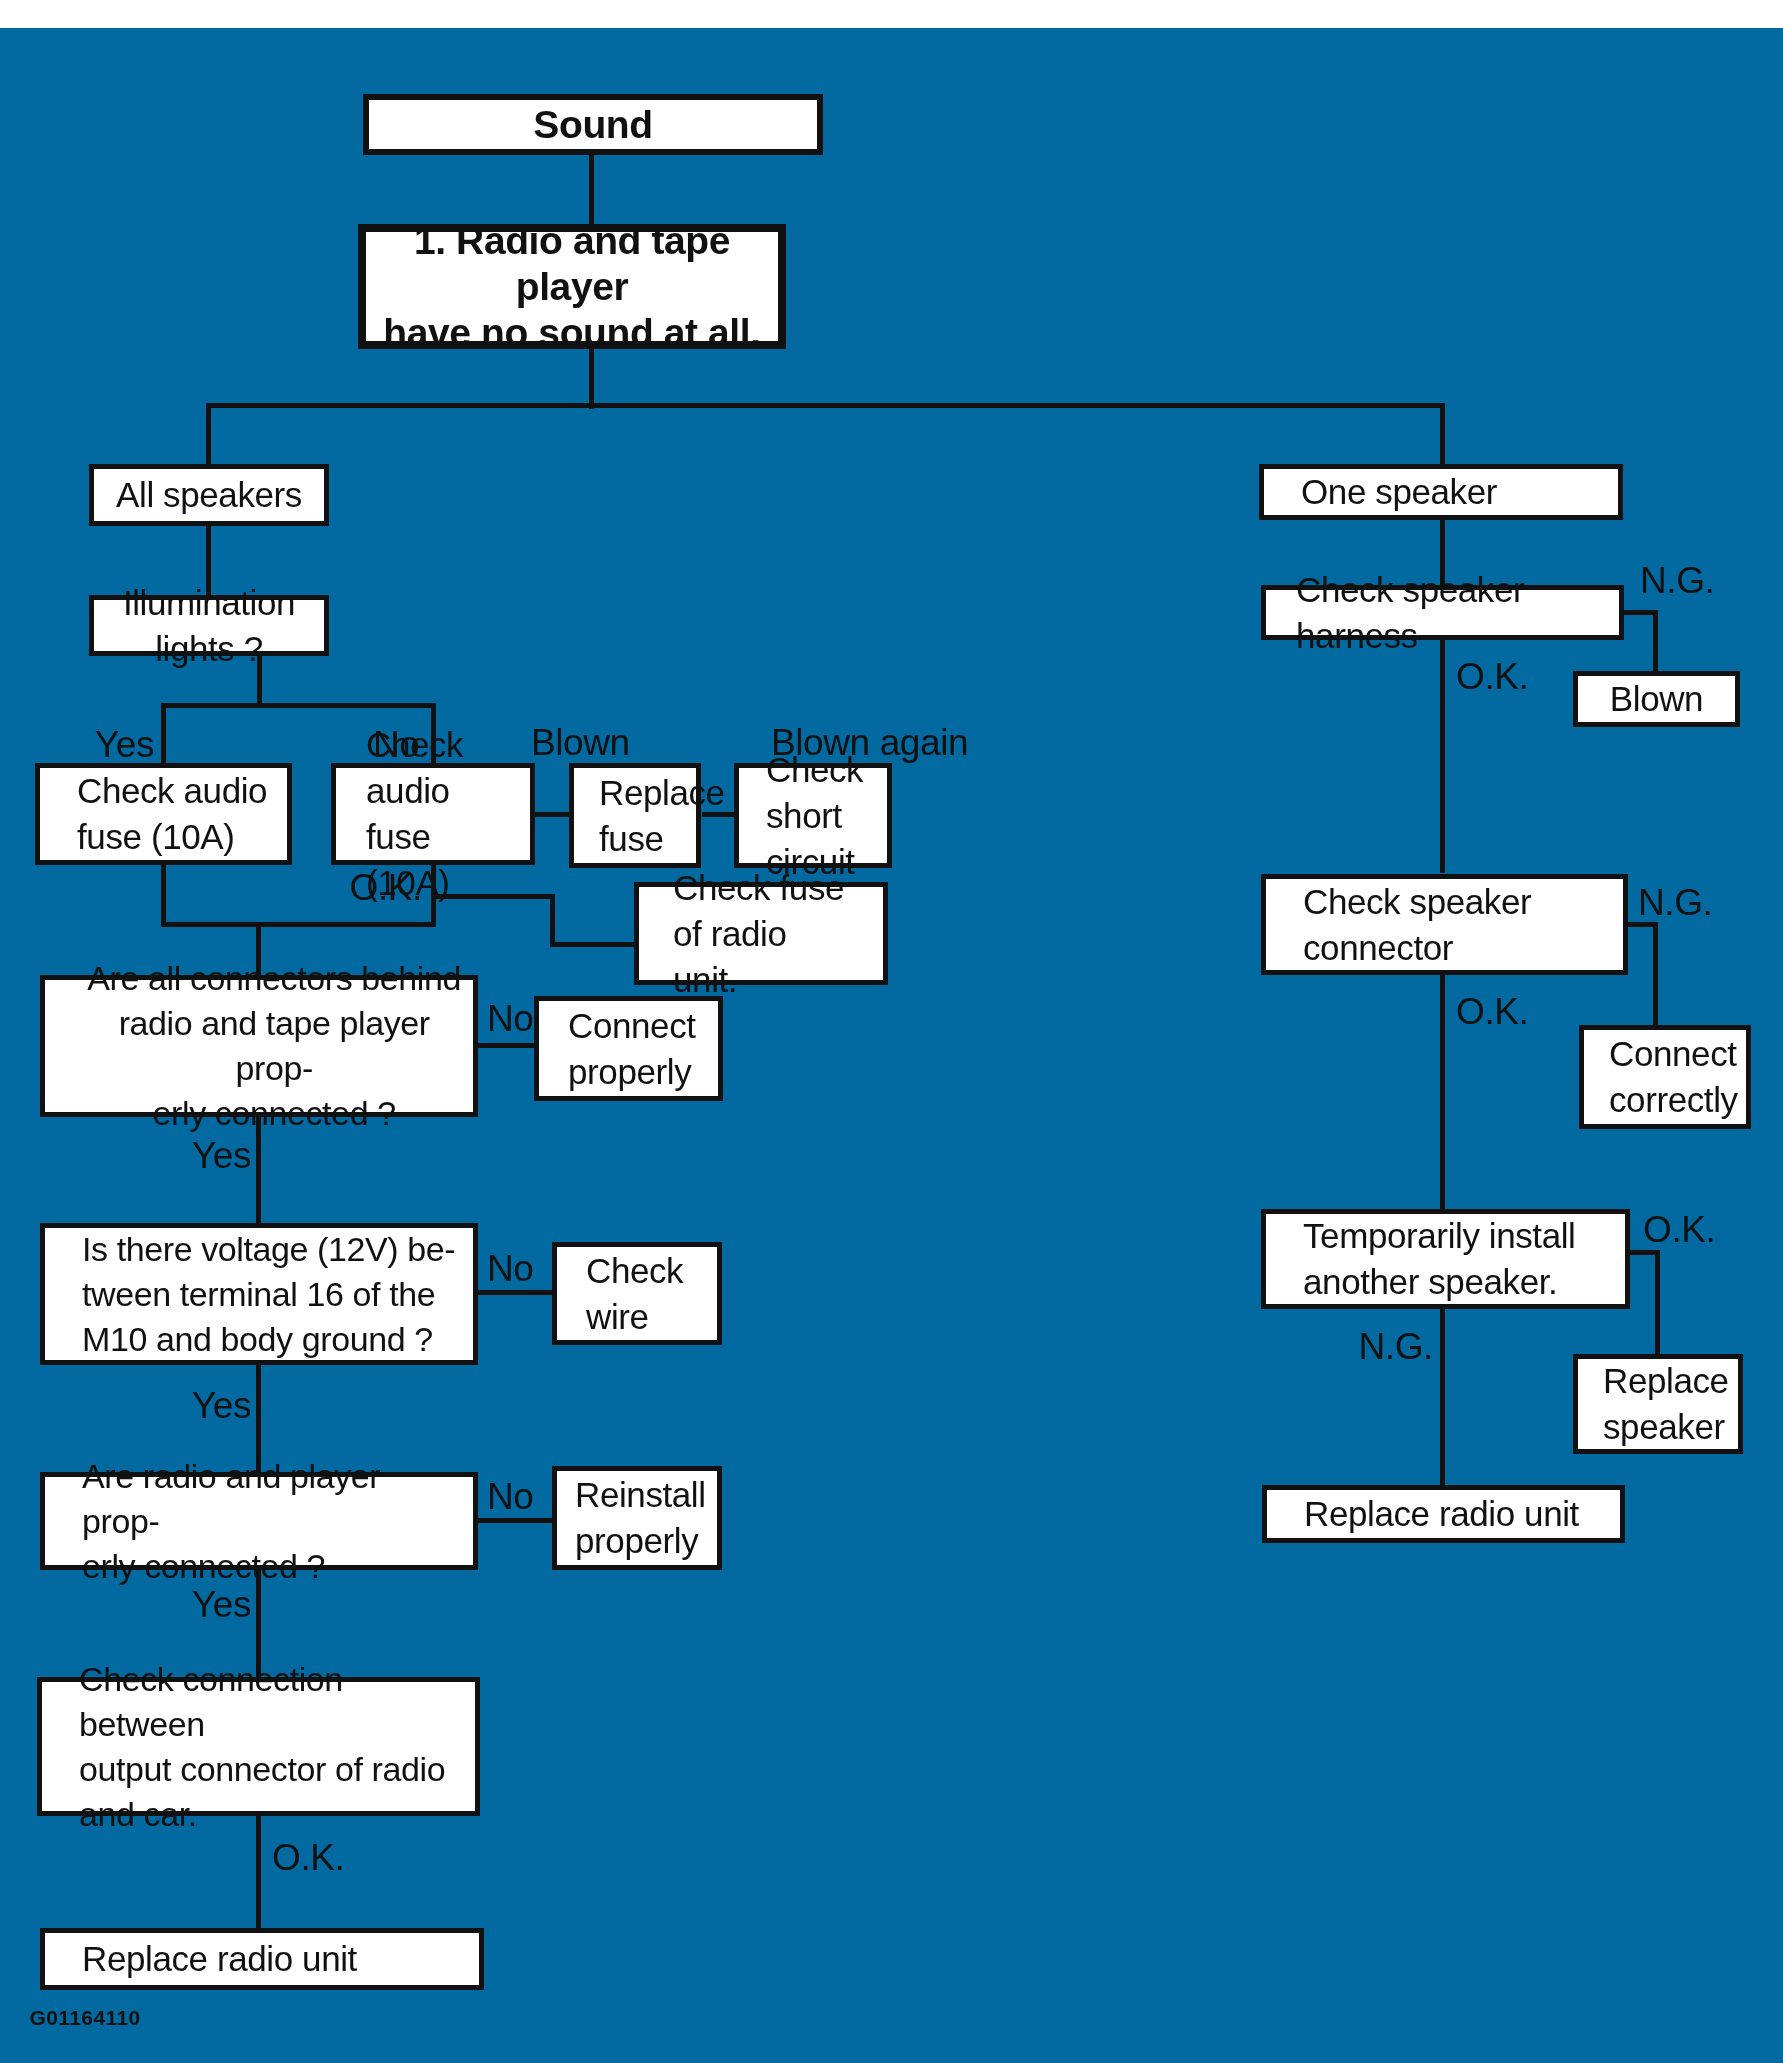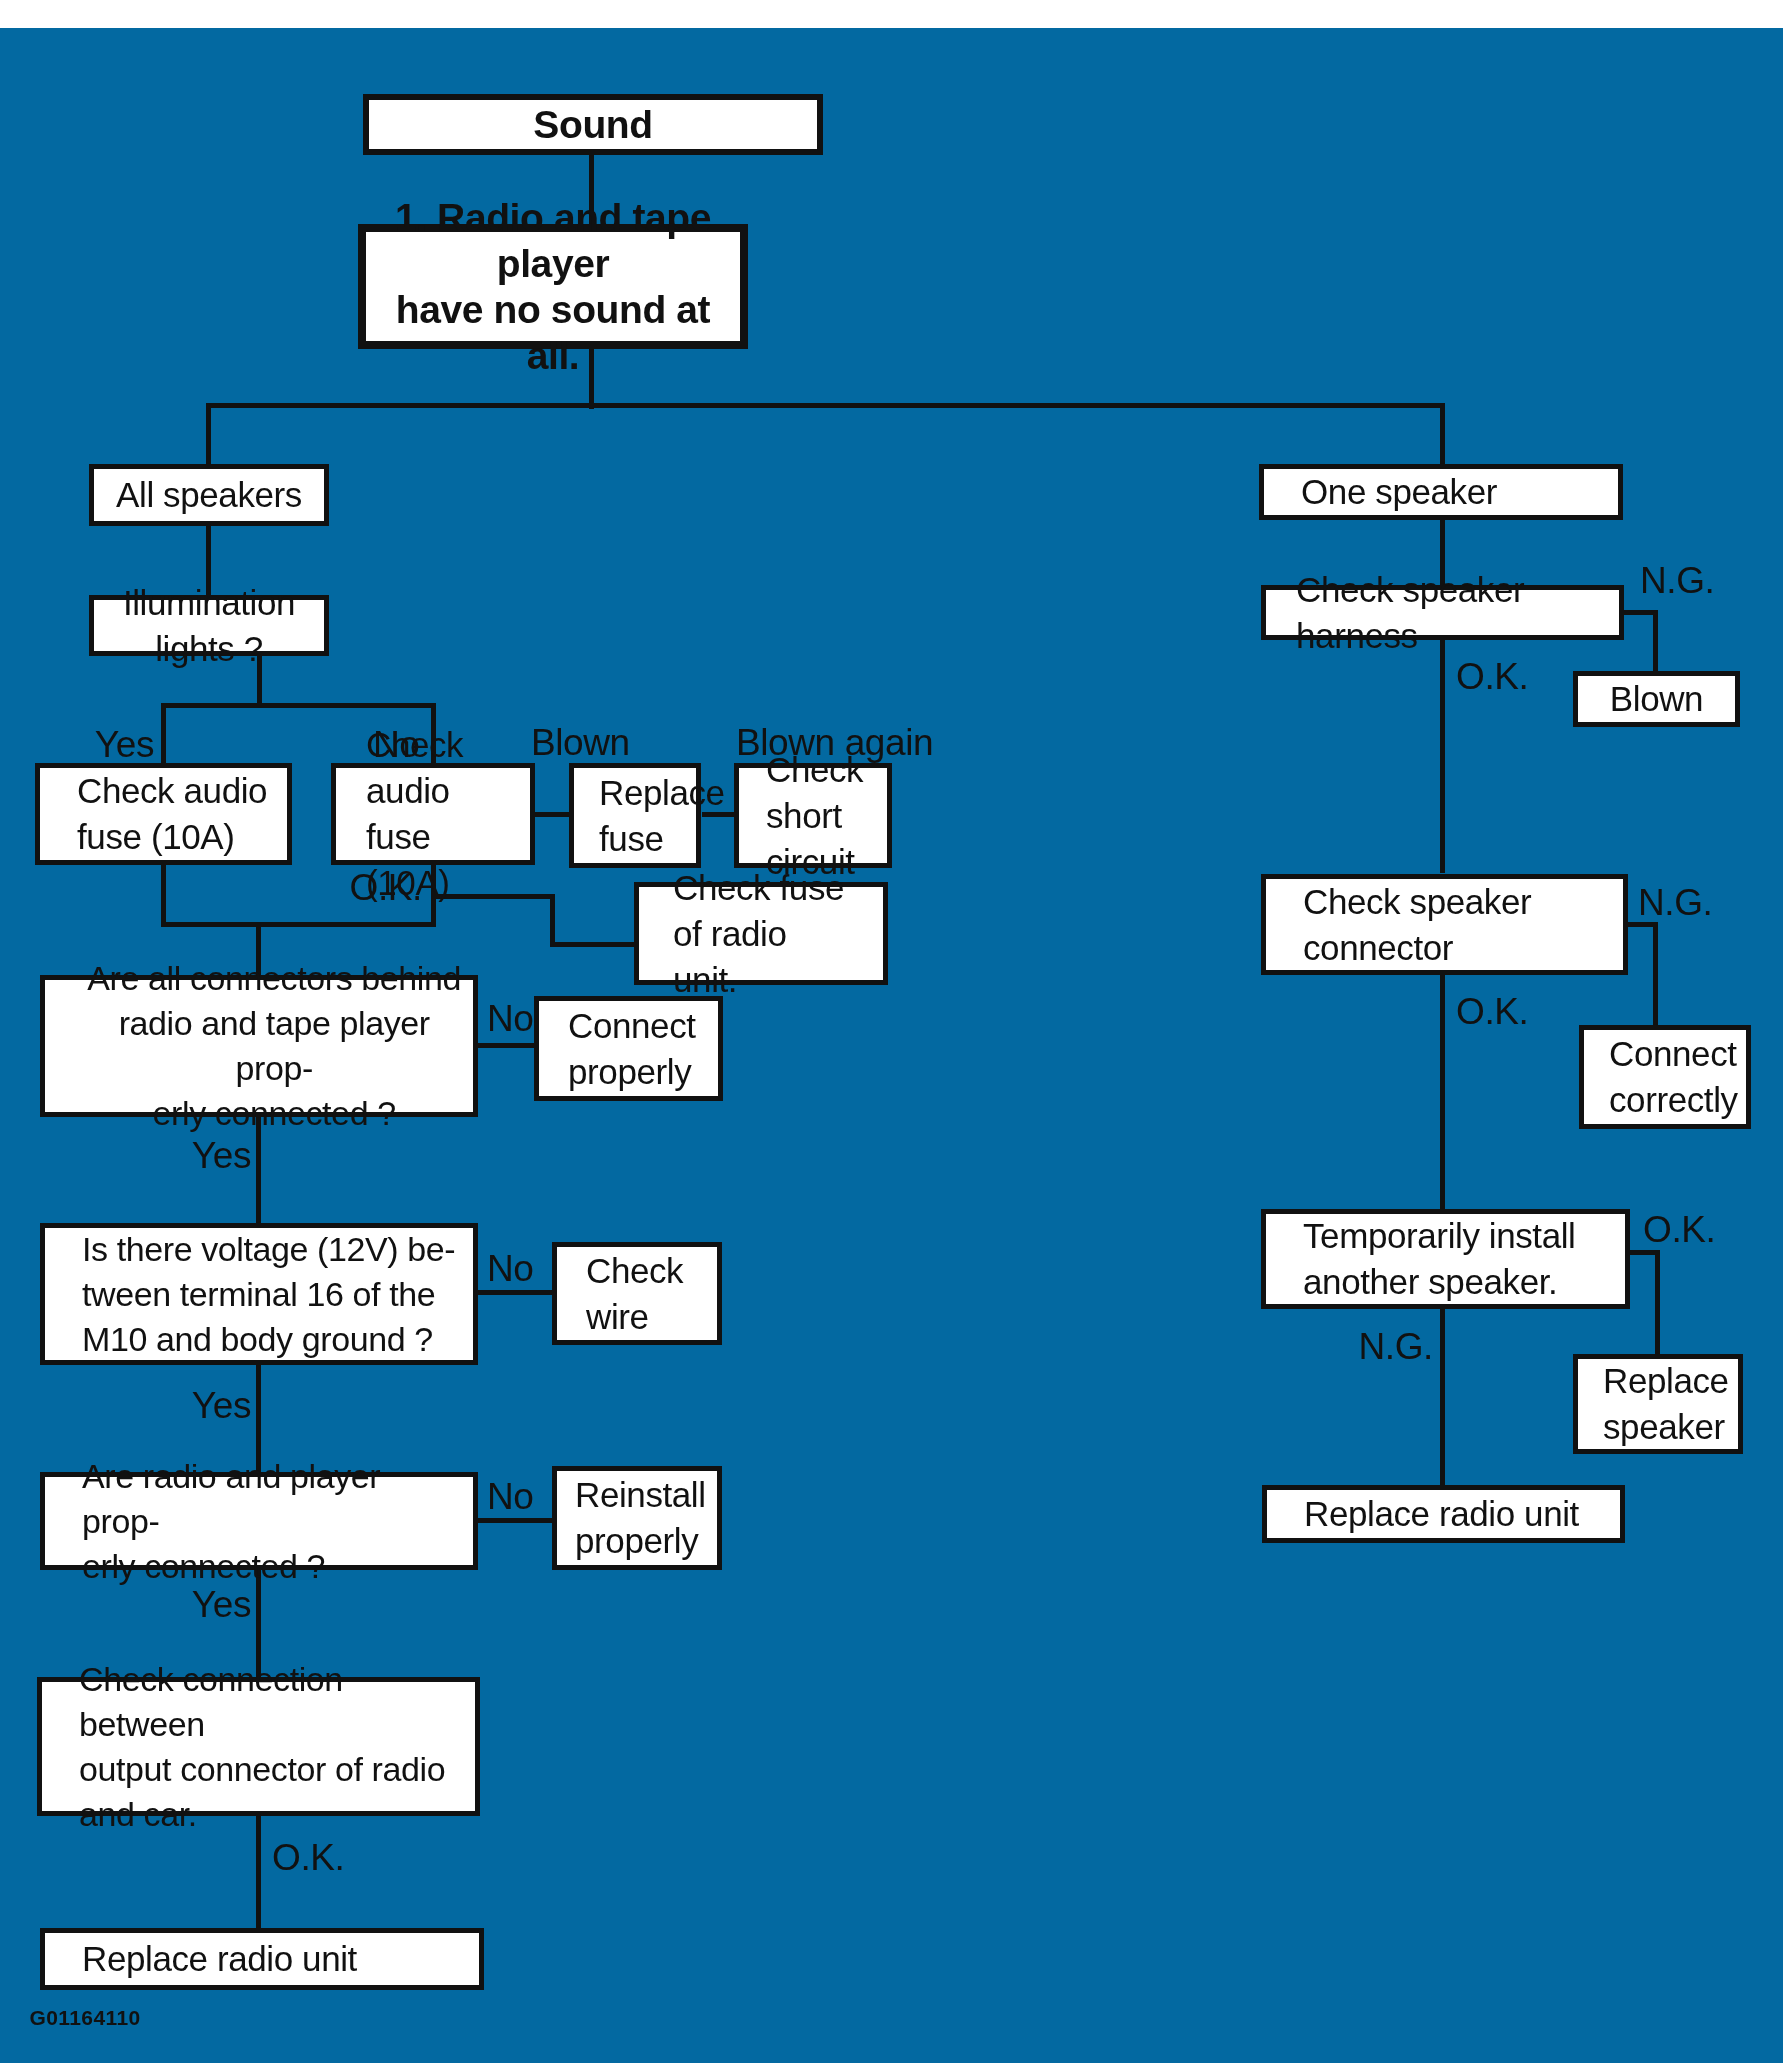--- a/index.html
+++ b/index.html
@@ -85,21 +85,21 @@
   <div class="ln" style="left:1653px;top:894px;width:5px;height:103px;"></div>
   <div class="ln" style="left:1440px;top:947px;width:5px;height:234px;"></div>
   <div class="ln" style="left:1629px;top:1222px;width:30px;height:5px;"></div>
   <div class="ln" style="left:1655px;top:1222px;width:5px;height:104px;"></div>
   <div class="ln" style="left:1440px;top:1280px;width:5px;height:177px;"></div>
 
   <div class="box bold center" style="left:363px;top:66px;width:460px;height:61px;">
     <span class="box-label">Sound</span>
   </div>
 
-  <div class="box bold center thick" style="left:358px;top:196px;width:390px;height:125px;">
+  <div class="box bold center thick" style="left:358px;top:196px;width:428px;height:125px;">
     <span class="box-label">1. Radio and tape player
 have no sound at all.</span>
   </div>
 
   <div class="box center" style="left:89px;top:436px;width:240px;height:62px;">
     <span class="box-label">All speakers</span>
   </div>
 
   <div class="box center" style="left:89px;top:567px;width:240px;height:61px;">
     <span class="box-label">Illumination lights ?</span>
@@ -204,21 +204,21 @@
 speaker</span>
   </div>
 
   <div class="box" style="left:1262px;top:1457px;width:363px;height:58px;">
     <span class="box-label">Replace radio unit</span>
   </div>
 
   <div class="lbl r" style="left:80px;top:697px;width:74px;">Yes</div>
   <div class="lbl" style="left:373px;top:697px;">No</div>
   <div class="lbl" style="left:531px;top:695px;">Blown</div>
-  <div class="lbl" style="left:736px;top:695px;">Blown again</div>
+  <div class="lbl" style="left:771px;top:695px;">Blown again</div>
   <div class="lbl r" style="left:344px;top:840px;width:78px;">O.K.</div>
   <div class="lbl" style="left:487px;top:971px;">No</div>
   <div class="lbl r" style="left:177px;top:1108px;width:74px;">Yes</div>
   <div class="lbl" style="left:487px;top:1221px;">No</div>
   <div class="lbl r" style="left:177px;top:1358px;width:74px;">Yes</div>
   <div class="lbl" style="left:487px;top:1449px;">No</div>
   <div class="lbl r" style="left:177px;top:1557px;width:74px;">Yes</div>
   <div class="lbl" style="left:272px;top:1810px;">O.K.</div>
 
   <div class="lbl" style="left:1640px;top:533px;">N.G.</div>

